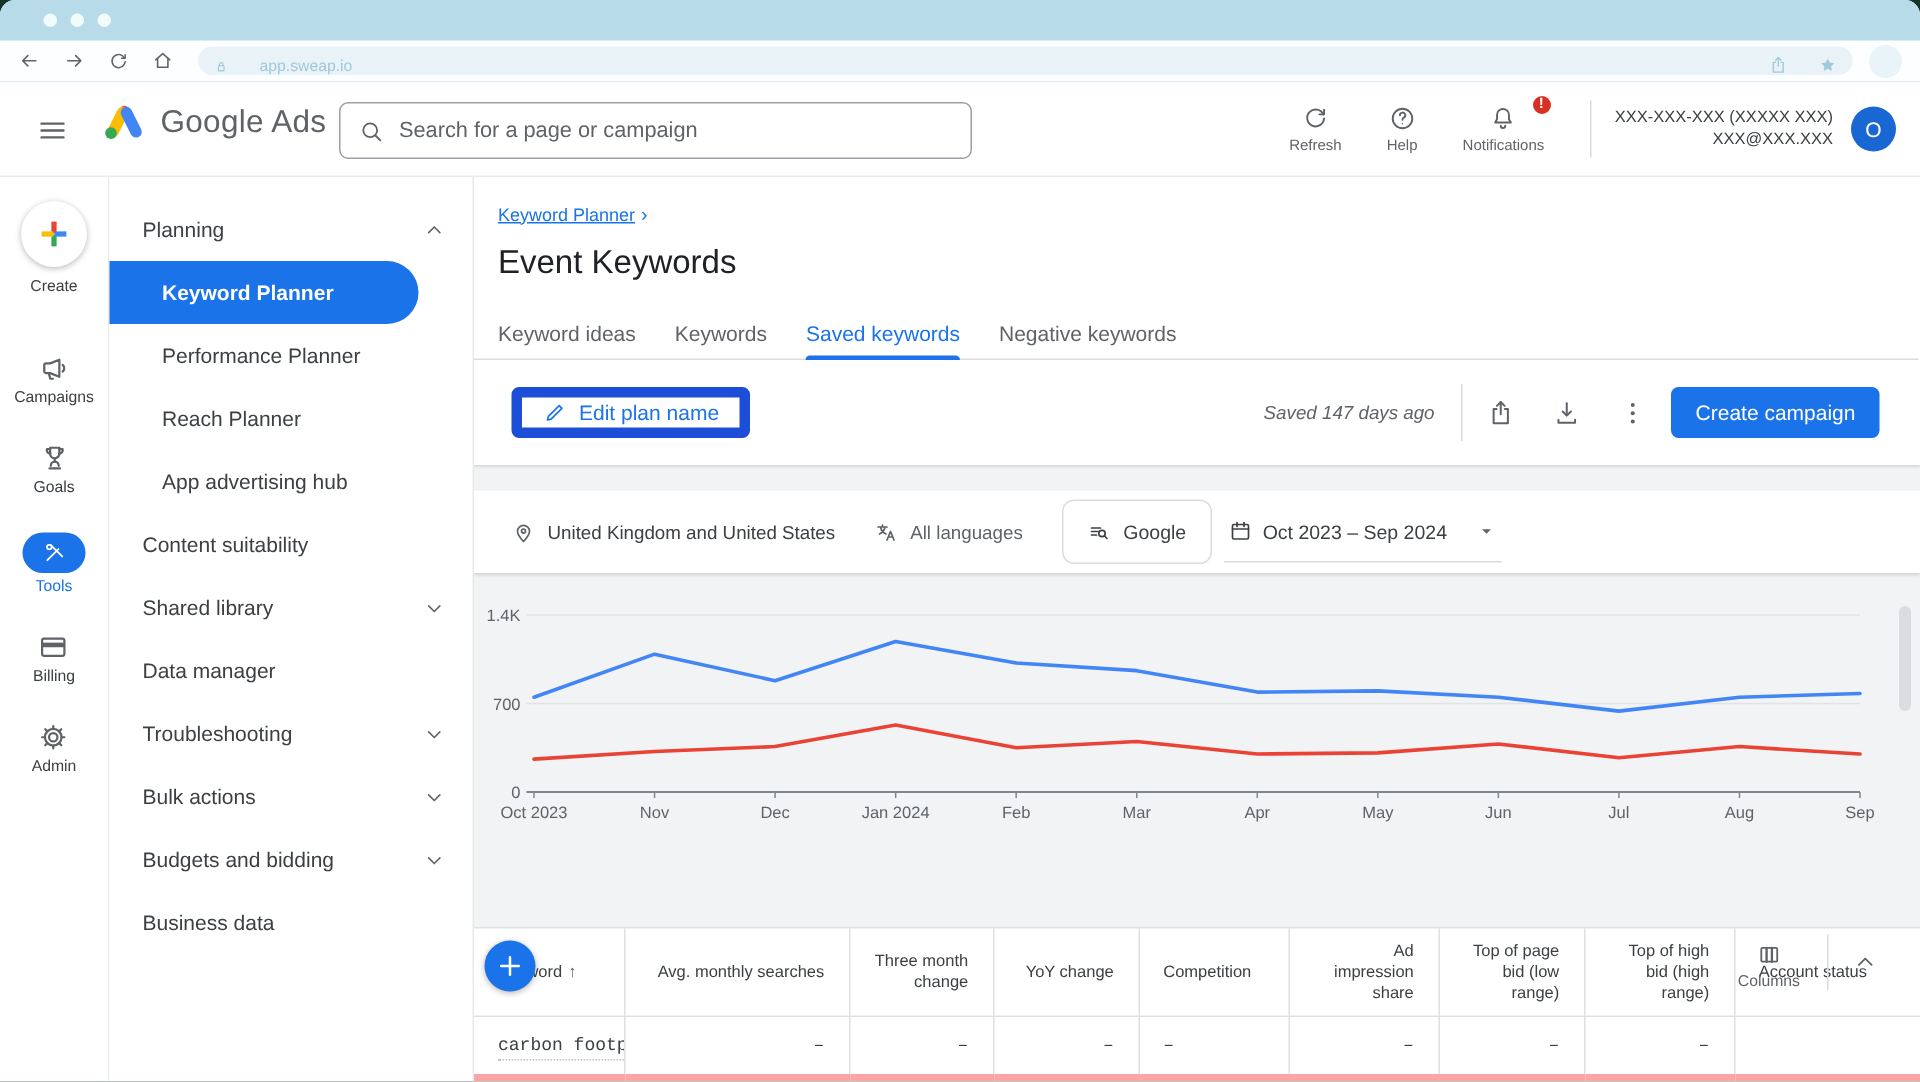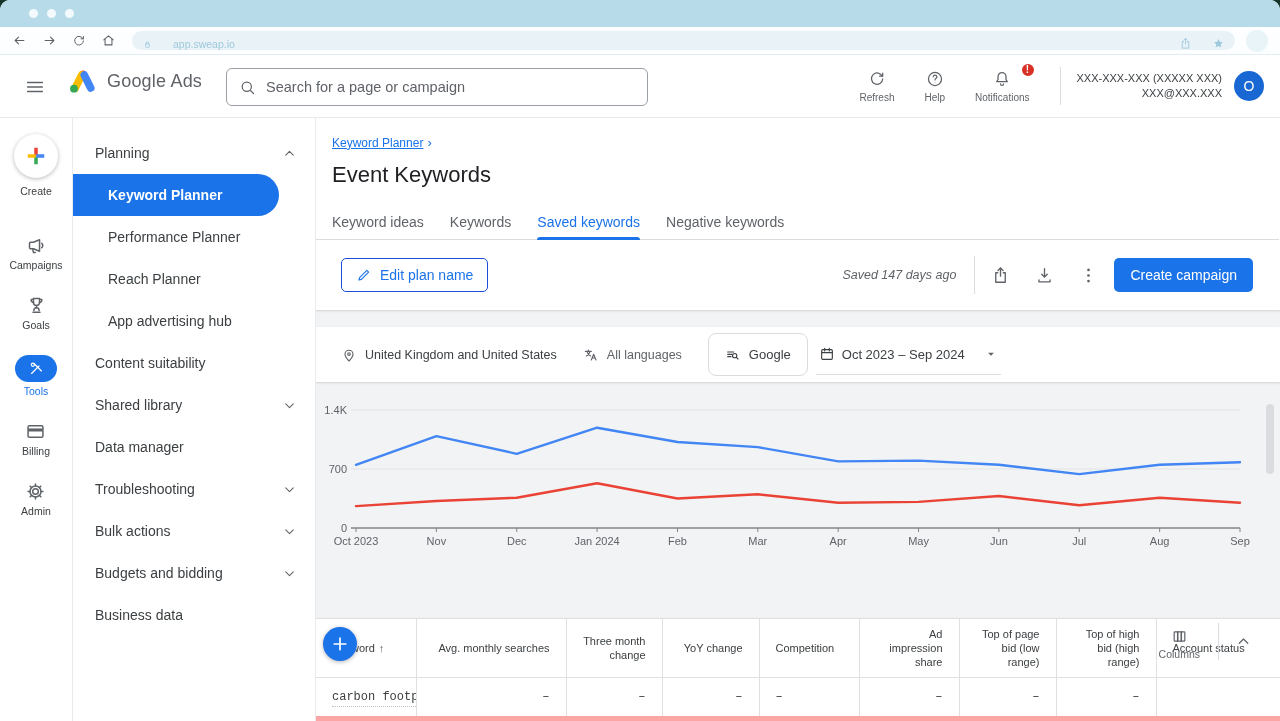--- a/index.html
+++ b/index.html
@@ -18,21 +18,21 @@
   .url-pill { flex:1; height:19px; background:#e8f2f7; border-radius:10px; margin:0 11px 0 16px; display:flex; align-items:flex-end; padding:0 10px; gap:20px; color:#9fc9dc; }
   .url-text { font-size:10.5px; color:#9fc9dc; }
   .pill-spacer { flex:1; }
   .browser-avatar { width:22px; height:22px; border-radius:50%; background:#e9f4f8; cursor:pointer; }
 
   
   .app { position:absolute; top:55px; left:0; right:0; bottom:0; background:#fff; }
   .appheader { height:63px; border-bottom:1px solid #e8eaed; position:relative; }
   .hamburger { position:absolute; left:24px; top:21px; color:#5f6368; cursor:pointer; }
   .brand { position:absolute; left:68px; top:13px; display:flex; align-items:center; gap:9px; }
-  .brand-name { font-size:18px; color:#5f6368; letter-spacing:.2px; }
+  .brand-name { font-size:21px; color:#5f6368; letter-spacing:.2px; }
   .search-box { position:absolute; left:226px; top:13px; width:422px; height:38px; border:1px solid #9aa0a6; border-radius:6px; display:flex; align-items:center; padding:0 12px; gap:10px; color:#5f6368; background:#fff; }
   .search-input { border:none; outline:none; flex:1; font-size:14.5px; color:#3c4043; font-family:inherit; background:transparent; }
   .search-input::placeholder { color:#5f6368; opacity:1; }
   .hdr-right { position:absolute; right:16px; top:0; height:100%; display:flex; align-items:center; }
   .hdr-action { display:flex; flex-direction:column; align-items:center; gap:4px; color:#5f6368; font-size:10px; cursor:pointer; margin-right:30px; position:relative; }
   .badge { position:absolute; top:-8px; right:-6px; width:16px; height:16px; border-radius:50%; background:#d93025; color:#fff; font-size:10px; font-weight:bold; display:flex; align-items:center; justify-content:center; border:2px solid #fff; }
   .hdr-divider { width:1px; height:38px; background:#dadce0; margin-right:16px; }
   .account-info { text-align:right; font-size:11px; color:#3c4043; line-height:15px; margin-right:12px; cursor:pointer; }
   .account-avatar { width:30px; height:30px; border-radius:50%; background:#1967d2; color:#fff; font-size:14px; display:flex; align-items:center; justify-content:center; cursor:pointer; }
 
@@ -59,21 +59,21 @@
   .breadcrumb { position:absolute; left:16px; top:17px; font-size:12px; color:#1a73e8; display:flex; gap:4px; align-items:center; }
   .breadcrumb-link { text-decoration:underline; cursor:pointer; }
   .breadcrumb-sep::after { content:"›"; font-size:13px; }
   .page-title { position:absolute; left:16px; top:44px; font-size:22px; font-weight:400; color:#202124; }
   .tabs { position:absolute; left:0; right:1px; top:86px; height:36px; display:flex; gap:26px; border-bottom:1px solid #dadce0; padding-left:16px; }
   .tab { font-size:14px; font-weight:500; color:#5f6368; display:flex; align-items:center; position:relative; cursor:pointer; white-space:nowrap; }
   .tab.active { color:#1a73e8; }
   .tab.active::after { content:""; position:absolute; left:0; right:0; bottom:-1px; height:3px; background:#1a73e8; border-radius:3px 3px 0 0; }
 
   .toolbar { position:absolute; top:122px; left:0; right:0; height:70px; display:flex; align-items:center; padding:0 27px 0 25px; }
-  .btn-outline { height:34px; border:1px solid #1d4ed8; border-radius:5px; background:#fff; color:#1a73e8; font-size:14px; font-weight:500; display:flex; align-items:center; gap:8px; padding:0 14px; cursor:pointer; font-family:inherit; }
+  .btn-outline { height:34px; border:7px solid #1d4ed8; border-radius:5px; background:#fff; color:#1a73e8; font-size:14px; font-weight:500; display:flex; align-items:center; gap:8px; padding:0 14px; cursor:pointer; font-family:inherit; }
   .saved-status { margin-left:auto; font-style:italic; color:#5f6368; font-size:12.5px; }
   .toolbar-divider { width:1px; height:38px; background:#dadce0; margin:0 16px 0 18px; }
   .icon-row { display:flex; align-items:center; gap:25px; color:#5f6368; }
   .icon-btn { cursor:pointer; color:#5f6368; }
   .btn-primary { height:34px; background:#1a73e8; color:#fff; border:none; border-radius:5px; font-size:14px; font-weight:400; padding:0 16px; margin-left:16px; cursor:pointer; font-family:inherit; }
 
   .filtercard { margin-top:17px; background:#fff; height:55px; display:flex; align-items:center; padding-left:25px; box-shadow:0 1px 2px rgba(60,64,67,.18); }
   .filter-item { display:flex; align-items:center; gap:8px; font-size:12.5px; color:#3c4043; margin-right:26px; cursor:pointer; }
   .filter-item .f-icon { color:#5f6368; }
   .filter-muted { color:#5f6368; }

